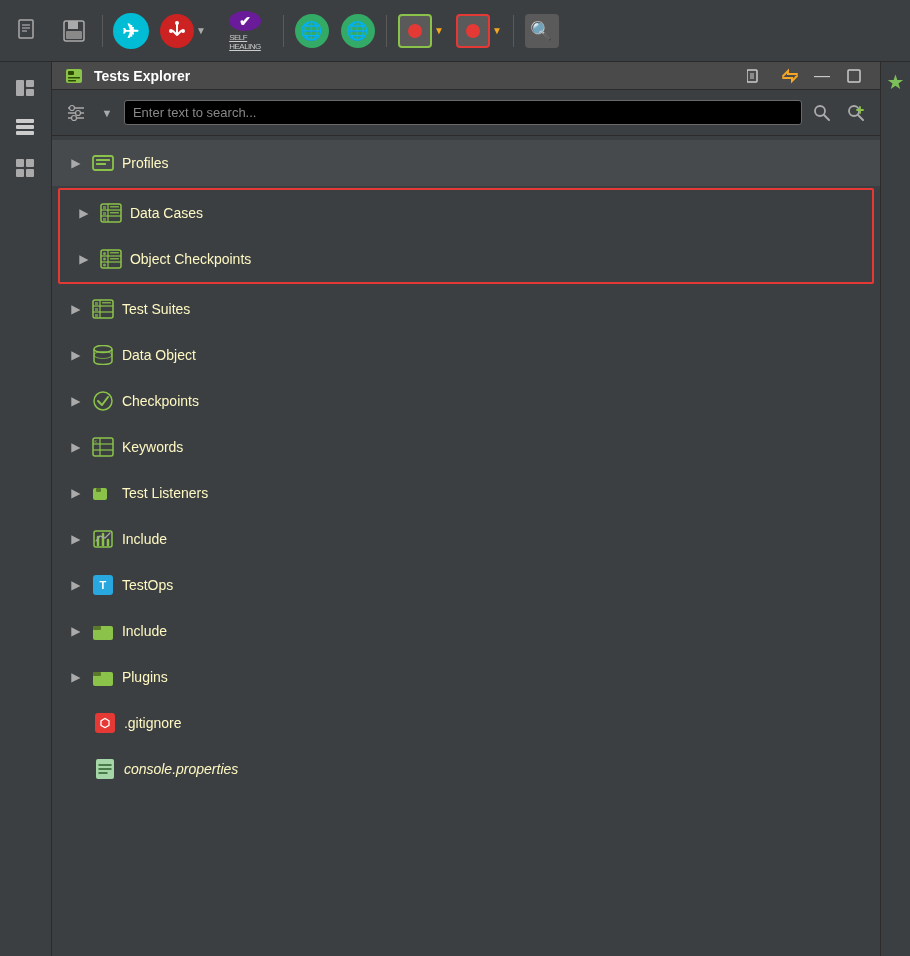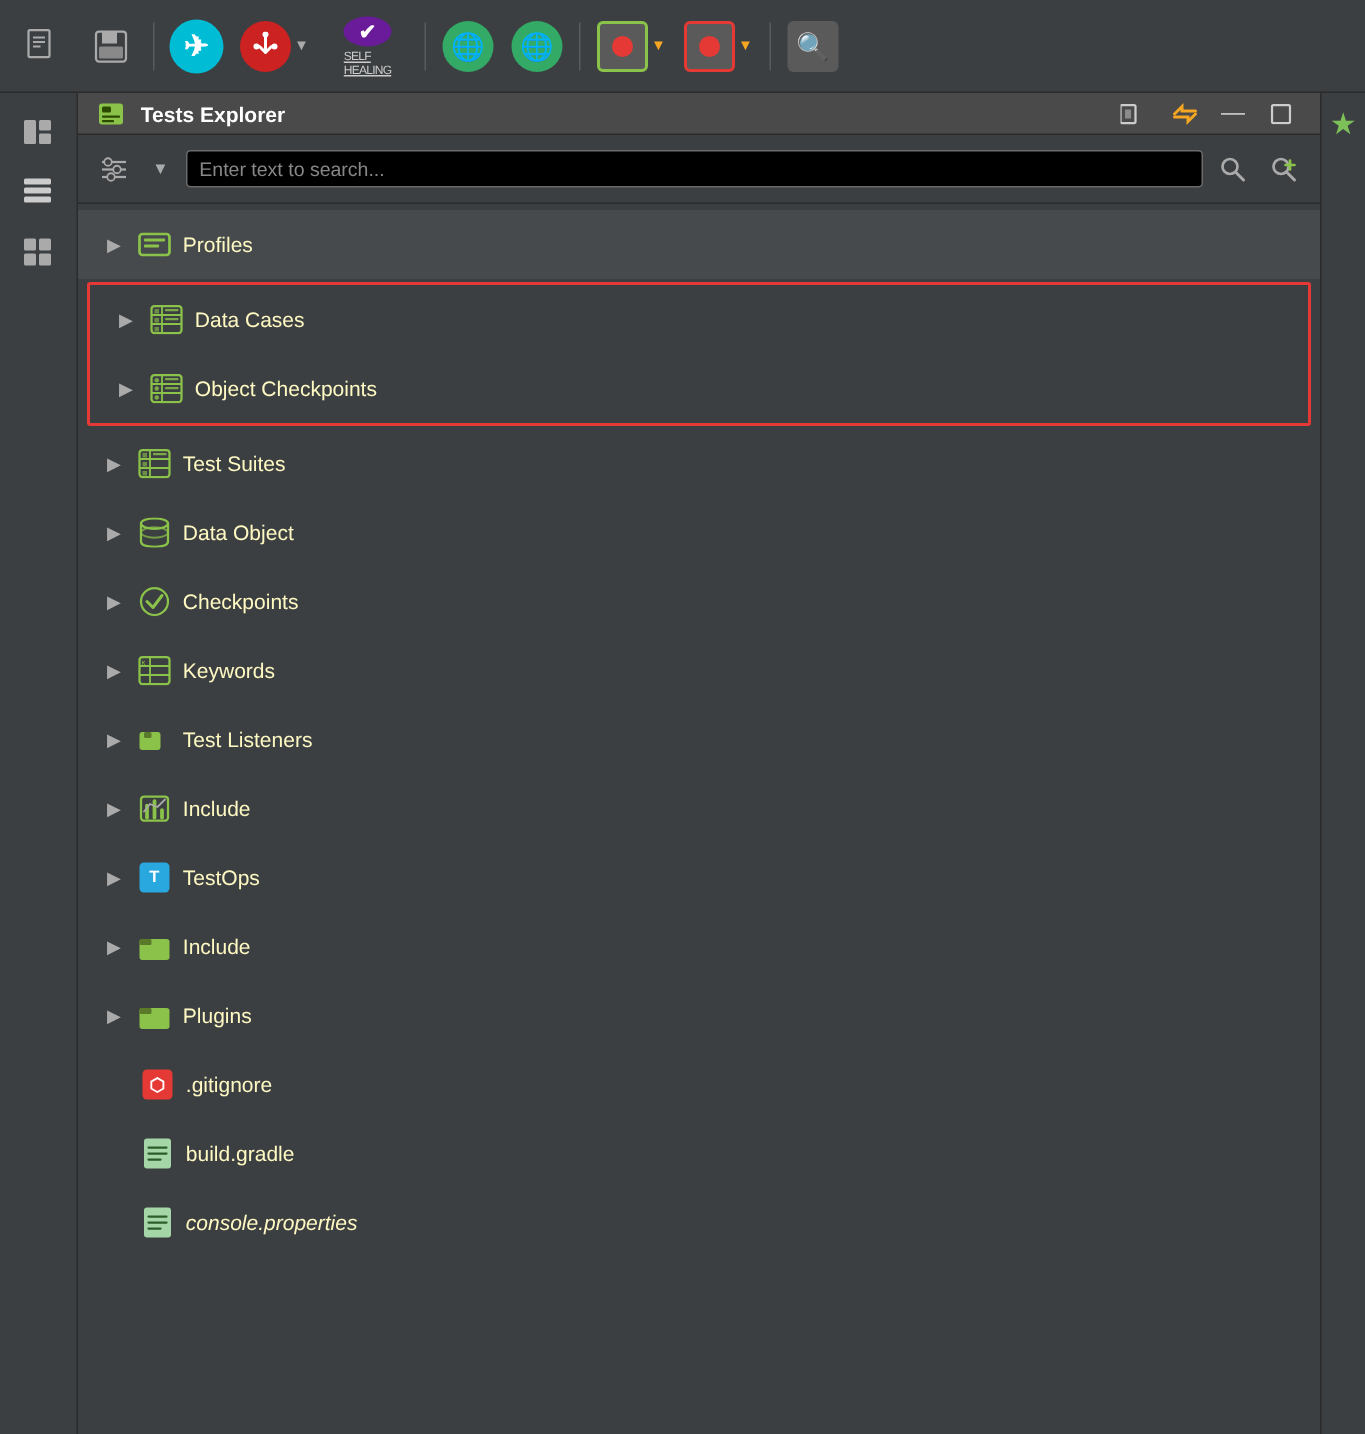--- a/index.html
+++ b/index.html
@@ -606,41 +606,30 @@
         <span class="item-label">Plugins</span>
       </div>
 
       <div class="tree-item" style="padding-left: 42px;">
         <div class="item-icon">
           <div style="background:#e53935; border-radius:3px; width:20px; height:20px; display:flex; align-items:center; justify-content:center; color:white; font-size:12px; font-weight:bold;">⬡</div>
         </div>
         <span class="item-label">.gitignore</span>
       </div>
 
-      <div class="tree-item" style="padding-left: 42px;">
+
+      <div class="tree-item" style="padding-left: 42px; font-style: italic;">
         <div class="item-icon">
           <svg width="20" height="22" viewBox="0 0 20 22">
             <rect x="1" y="1" width="18" height="20" rx="2" fill="#a5d6a7"></rect>
             <line x1="4" y1="7" x2="16" y2="7" stroke="#2b5e2b" stroke-width="1.5" stroke-linecap="round"></line>
             <line x1="4" y1="11" x2="16" y2="11" stroke="#2b5e2b" stroke-width="1.5" stroke-linecap="round"></line>
             <line x1="4" y1="15" x2="12" y2="15" stroke="#2b5e2b" stroke-width="1.5" stroke-linecap="round"></line>
           </svg>
         </div>
-        <span class="item-label">build.gradle</span>
-      </div>
-
-      <div class="tree-item" style="padding-left: 42px; font-style: italic;">
-        <div class="item-icon">
-          <svg width="20" height="22" viewBox="0 0 20 22">
-            <rect x="1" y="1" width="18" height="20" rx="2" fill="#a5d6a7"></rect>
-            <line x1="4" y1="7" x2="16" y2="7" stroke="#2b5e2b" stroke-width="1.5" stroke-linecap="round"></line>
-            <line x1="4" y1="11" x2="16" y2="11" stroke="#2b5e2b" stroke-width="1.5" stroke-linecap="round"></line>
-            <line x1="4" y1="15" x2="12" y2="15" stroke="#2b5e2b" stroke-width="1.5" stroke-linecap="round"></line>
-          </svg>
-        </div>
         <span class="item-label">console.properties</span>
       </div>
 
     </div>
   </div>
 
   <div class="right-panel">
     <span class="star-icon">★</span>
   </div>
 

